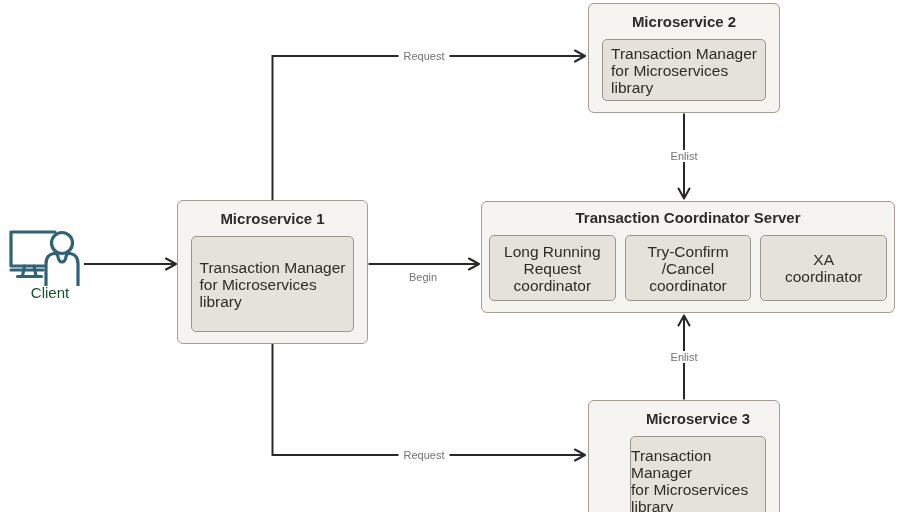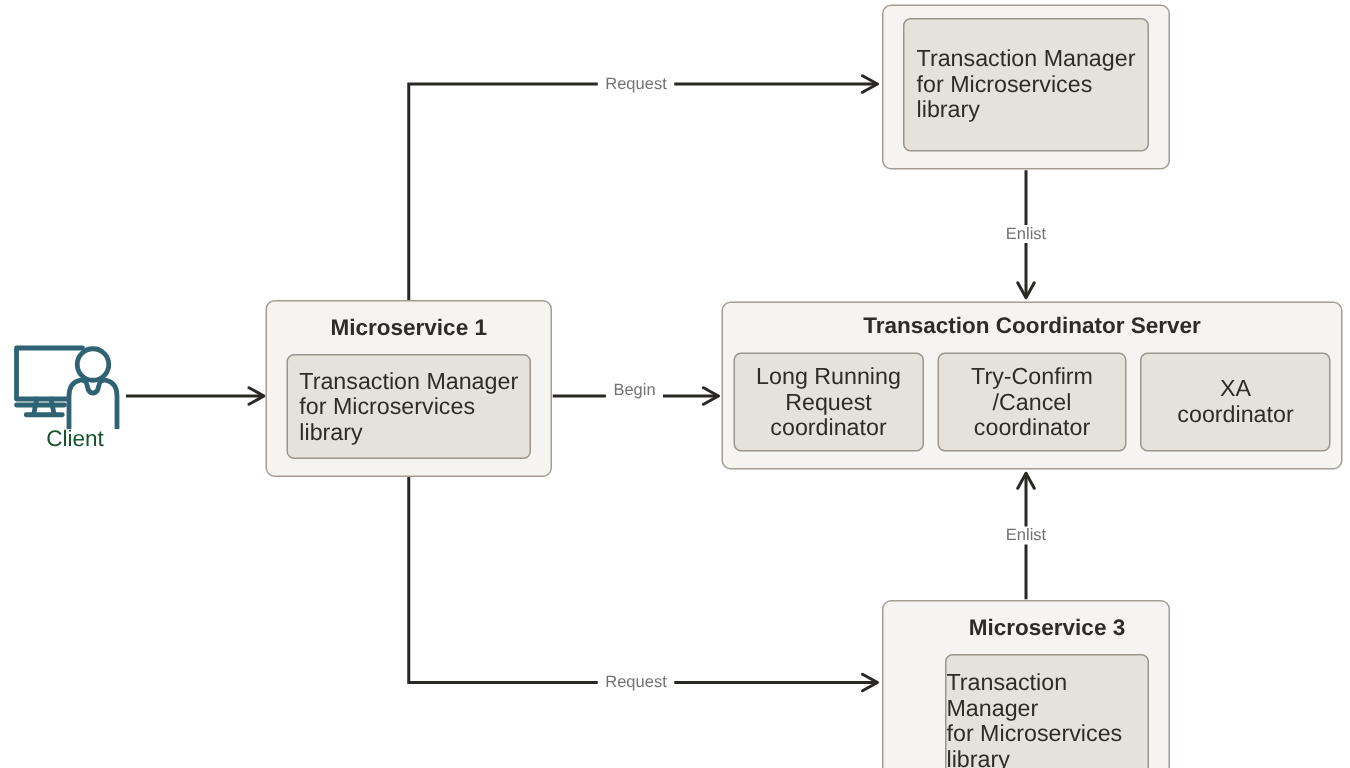--- a/index.html
+++ b/index.html
@@ -17,39 +17,39 @@
   }
   .node-title {
     text-align:center; font-weight:bold; font-size:15px; padding-top:9px; line-height:18px;
   }
   .lib-box {
     flex:1; margin:8px 13px 11px 13px;
     background:#e5e2dc; border:1px solid #9b958c; border-radius:5px;
     display:flex; align-items:center; justify-content:center;
     font-size:15.5px; line-height:17px; white-space:pre-line;
   }
-  #ms1 { left:177px; top:200px; width:191px; height:118px; }
+  #ms1 { left:177px; top:200px; width:191px; height:144px; }
   #ms2 { left:588px; top:3px;   width:192px; height:110px; }
   #ms3 { left:588px; top:400px; width:192px; height:137px;padding-left:28px; }
   #tcs { left:481px; top:201px; width:414px; height:112px; }
   #tcs .node-title { padding-top:7px; }
   .tcs-row { flex:1; display:flex; gap:9px; padding:8px 7px 11px 7px; }
   .comp-box {
     flex:1; background:#e5e2dc; border:1px solid #9b958c; border-radius:5px;
     display:flex; align-items:center; justify-content:center;
     text-align:center; font-size:15.5px; line-height:17px; white-space:pre-line;
   }
 
   .edge-label {
     position:absolute; transform:translate(-50%,-50%);
     background:#ffffff; padding:0 5px;
     font-size:11px; color:#737373; white-space:nowrap;
   }
   #lbl-request-top   { left:424px; top:56px; }
-  #lbl-begin         { left:423px; top:260px; }
+  #lbl-begin         { left:423px; top:277px; }
   #lbl-request-bottom{ left:424px; top:455px; }
   #lbl-enlist-top    { left:684px; top:156px; }
   #lbl-enlist-bottom { left:684px; top:357px; }
 
   .client-wrap { position:absolute; left:5px; top:224px; width:90px; text-align:center; }
   .client-wrap svg { display:block; width:90px; height:62px; }
   .client-label { font-size:15px; line-height:16px; margin-top:-1px; color:#14532d; }
 </style>
 </head>
 <body>
@@ -93,20 +93,21 @@
   </div>
 
   <div class="node" id="ms1">
     <div class="node-title">Microservice 1</div>
     <div class="lib-box">Transaction Manager
 for Microservices
 library</div>
   </div>
 
   <div class="node" id="ms2">
+    <div class="node-title">Microservice 2</div>
     <div class="lib-box">Transaction Manager
 for Microservices
 library</div>
   </div>
 
   <div class="node" id="ms3">
     <div class="node-title">Microservice 3</div>
     <div class="lib-box">Transaction Manager
 for Microservices
 library</div>

